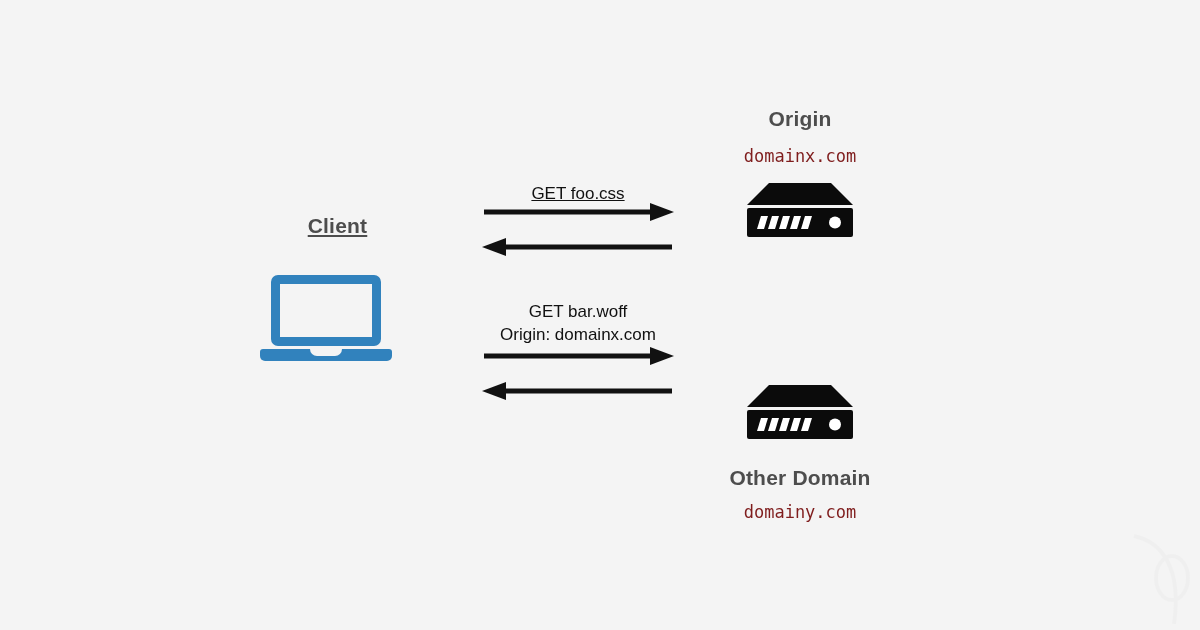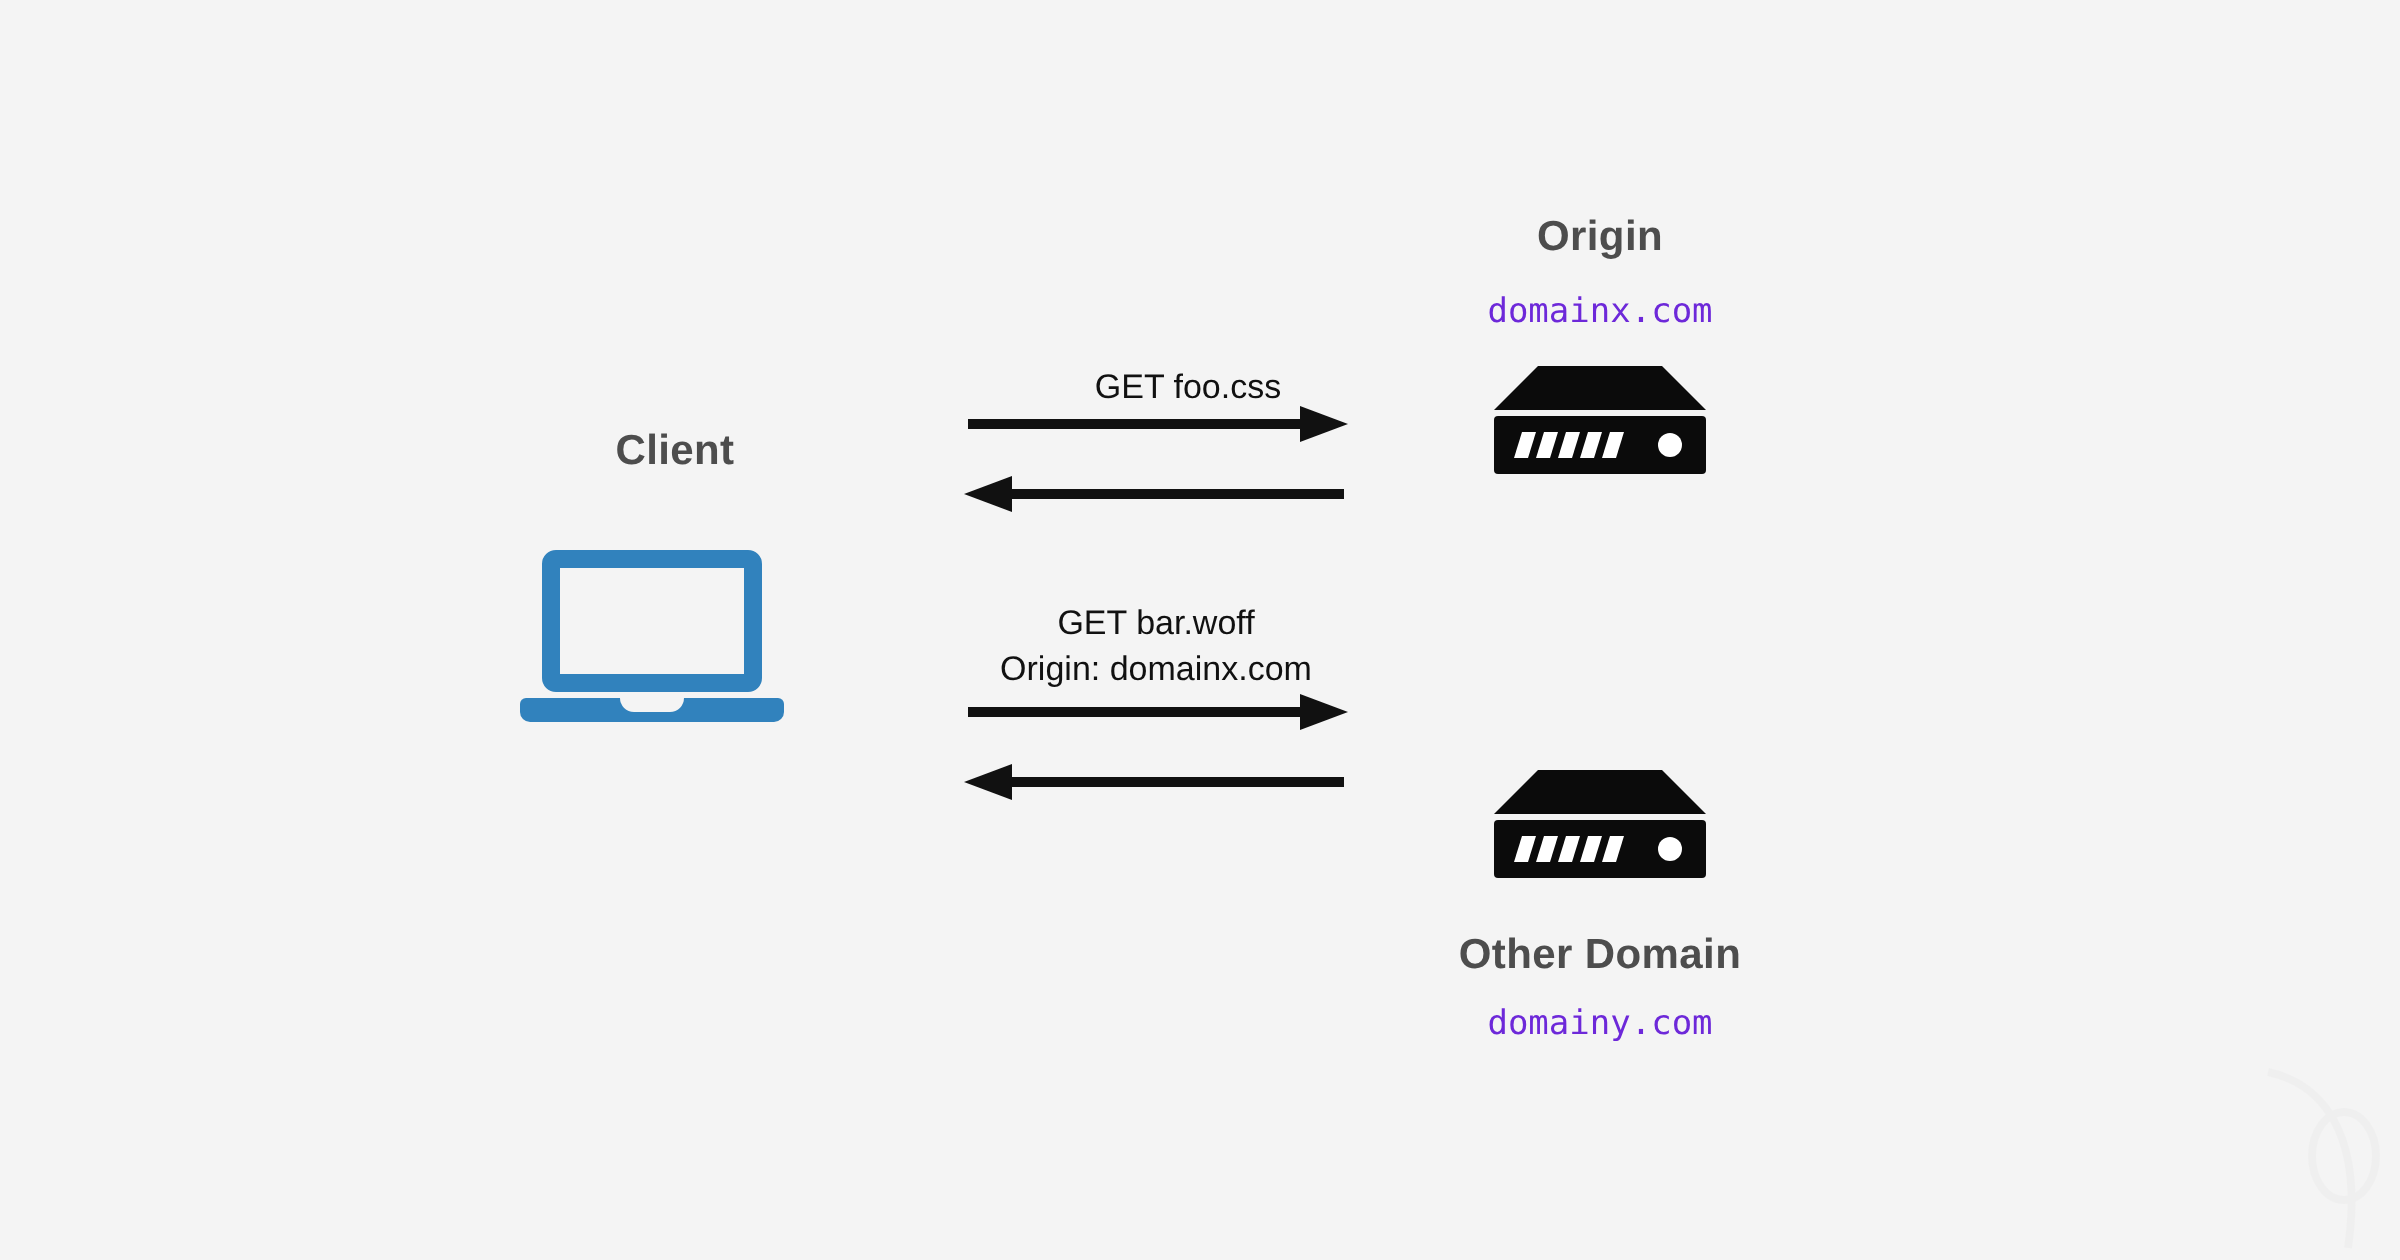--- a/index.html
+++ b/index.html
@@ -28,32 +28,32 @@
   .node-title {
     color: #4d4d4d;
     font-size: 21px;
     font-weight: 600;
     letter-spacing: 0.2px;
     text-align: center;
     white-space: nowrap;
     line-height: 1;
   }
   .node-sub {
-    color: #6d28d9;
+    color: #7f1d1d;
     font-family: "DejaVu Sans Mono", "Liberation Mono", monospace;
     font-size: 17px;
     text-align: center;
     white-space: nowrap;
     line-height: 1;
   }
 
   
   #client-group { left: 255px; top: 205px; width: 165px; height: 160px; }
   #client-label {
-    left: 0; top: 10px; width: 165px;
+    left: 0; top: 10px; width: 165px; text-decoration: underline;
   }
   .laptop { position: absolute; left: 0; top: 65px; width: 165px; height: 95px; }
   .laptop-screen {
     position: absolute;
     left: 16px;
     top: 5px;
     width: 110px;
     height: 71px;
     box-sizing: border-box;
     border: 9px solid #3182bd;
@@ -150,21 +150,21 @@
         </g>
         <circle cx="88" cy="39.5" r="6" fill="#ffffff"></circle>
       </svg>
     </div>
     <div class="abs node-title" style="left:0; top:82px; width:200px;">Other Domain</div>
     <div class="abs node-sub" style="left:0; top:119px; width:200px;">domainy.com</div>
   </div>
 
   <div class="abs" style="left:448px; top:183px; width:260px; height:80px;">
 
-    <div class="abs msg-label" style="left:16px; top:0; width:260px;">GET foo.css</div>
+    <div class="abs msg-label" style="left:0; top:0; width:260px;text-decoration:underline;">GET foo.css</div>
 
     <div class="arrow" style="left:36px; top:20px; width:190px;">
       <svg width="190" height="18" viewBox="0 0 190 18" xmlns="http://www.w3.org/2000/svg">
         <line x1="0" y1="9" x2="171" y2="9" stroke="#111111" stroke-width="5"></line>
         <polygon points="190,9 166,0 166,18" fill="#111111"></polygon>
       </svg>
     </div>
 
     <div class="arrow" style="left:34px; top:55px; width:190px;">
       <svg width="190" height="18" viewBox="0 0 190 18" xmlns="http://www.w3.org/2000/svg">

